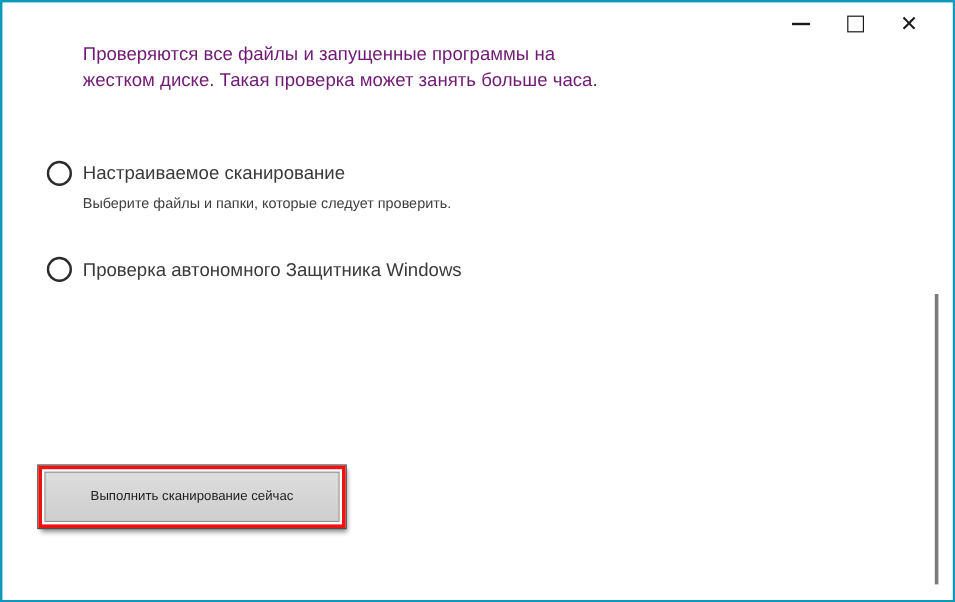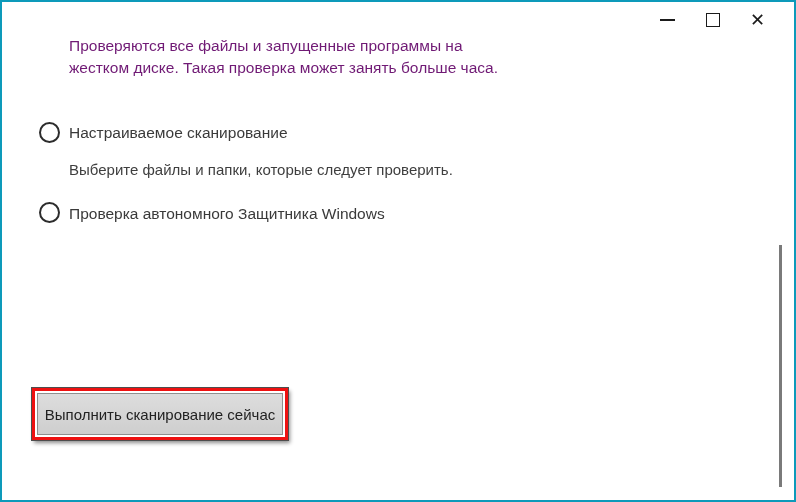--- a/index.html
+++ b/index.html
@@ -64,20 +64,21 @@
     line-height: 22px;
     color: #701a75;
   }
   .full-scan-desc { top: 33px; }
 
   .option-row {
     position: absolute;
     left: 37px;
     display: flex;
     align-items: center;
+    margin-top: 12px;
   }
   .option-row-1 { top: 120px; }
   .option-row-2 { top: 200px; align-items: flex-end; }
   .radio {
     box-sizing: border-box;
     width: 21px;
     height: 21px;
     border: 2px solid #2c2c2c;
     border-radius: 50%;
     background: #ffffff;
@@ -87,21 +88,21 @@
     margin-left: 9px;
     font-size: 15.5px;
     color: #3a3a3a;
     white-space: nowrap;
   }
   .option-desc {
     position: absolute;
     left: 67px;
     width: 445px;
     margin: 0;
-    font-size: 15px;
+    font-size: 12px;
     line-height: 21px;
     color: #3e3e3e;
   }
   .custom-scan-desc { top: 157px; }
   .offline-scan-desc { top: 237px; }
 
   
   .annotation-box {
     position: absolute;
     left: 30px;
@@ -114,21 +115,21 @@
     padding: 2px;
     box-shadow: 0 0 0 1px #4e4e4e, 2px 3px 4px rgba(0,0,0,0.45);
   }
   .scan-button {
     width: 100%;
     height: 100%;
     box-sizing: border-box;
     border: 1px solid #8f8f8f;
     background: linear-gradient(#dddddd, #cecece);
     font-family: "Liberation Sans", "DejaVu Sans", sans-serif;
-    font-size: 15px;
+    font-size: 11px;
     color: #222222;
     cursor: default;
   }
 
   
   .scrollbar-thumb {
     position: absolute;
     right: 12px;
     top: 243px;
     width: 3px;

